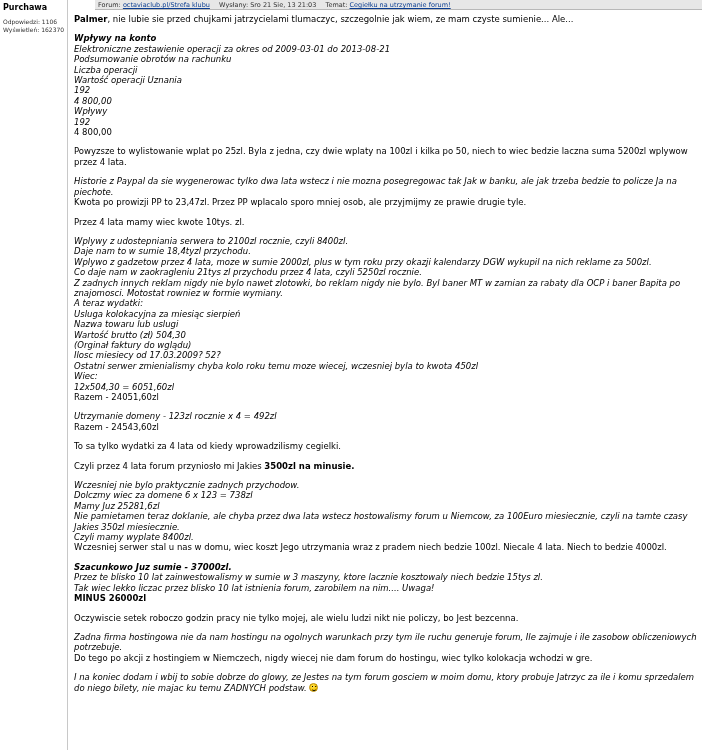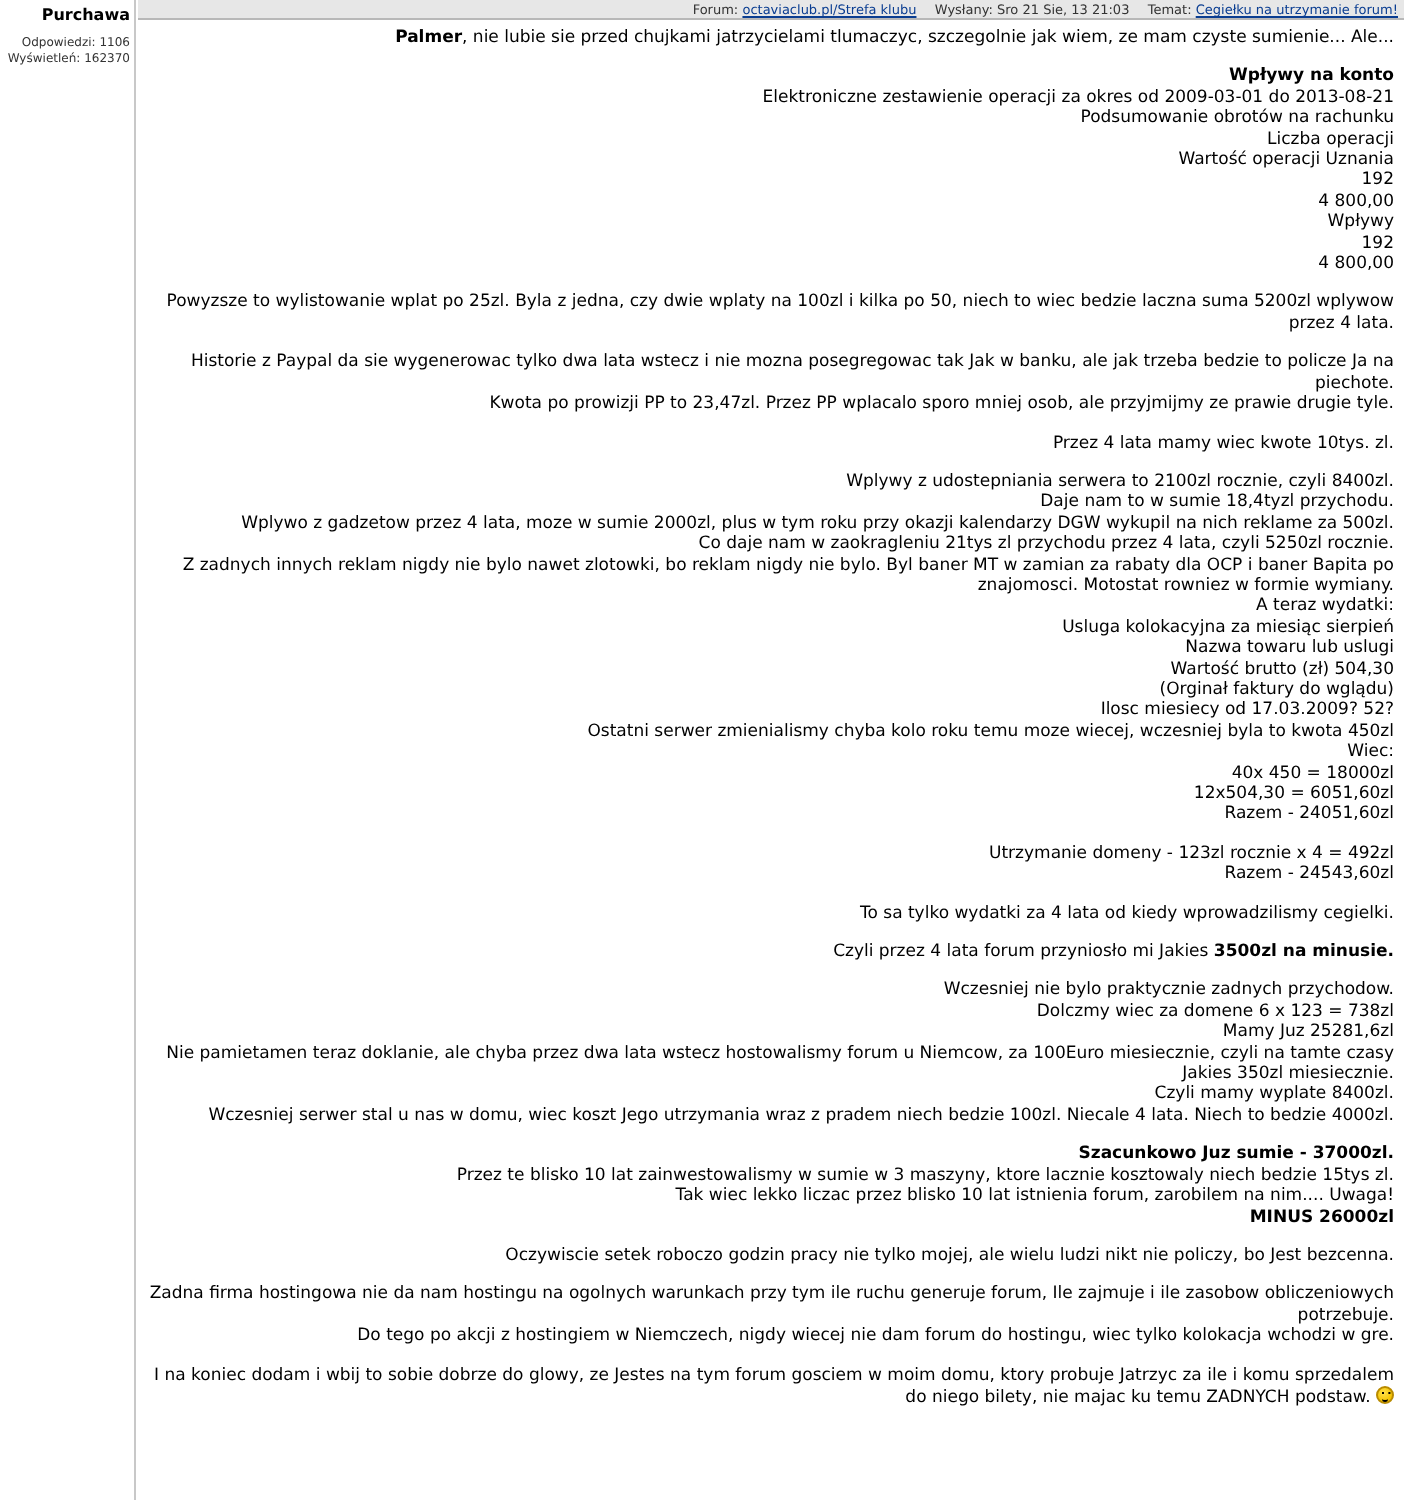--- a/index.html
+++ b/index.html
@@ -13,21 +13,20 @@
     font-family: "DejaVu Sans", sans-serif;
     font-size: 9px;
     color: #000000;
     overflow: hidden;
   }
   .page {
     position: relative;
     width: 702px;
     height: 750px;
     box-sizing: border-box;
-    text-align: right;
   }
   
   .author-col {
     position: absolute;
     left: 0;
     top: 0;
     width: 68px;
     height: 750px;
     background: #ffffff;
     border-right: 1px solid #c8c8c8;
@@ -59,38 +58,40 @@
   .post-header {
     background: #e7e7e7;
     border-bottom: 1px solid #b8b8b8;
     font-size: 6.5px;
     color: #333333;
     padding: 1px 3px 2px 3px;
     height: 10px;
     box-sizing: border-box;
     white-space: nowrap;
     overflow: hidden;
+    margin-left: 26px;
   }
   .post-header .lbl { color: #333333; }
   .post-header a {
     color: #0a3d91;
     text-decoration: underline;
   }
   .post-header .sep { display: inline-block; width: 5px; }
   .post-body {
     padding: 4px 5px 0 5px;
     font-size: 8.5px;
     line-height: 10.4px;
     color: #000000;
   }
   .post-body p {
     margin: 0 0 9px 0;
   }
   .post-body p.tight {
     margin: 0;
+    font-style: italic;
   }
   b { font-weight: bold; }
   .intro-name { font-weight: bold; }
   .smiley {
     display: inline-block;
     width: 9px;
     height: 9px;
     border-radius: 50%;
     background: radial-gradient(circle at 40% 35%, #ffe14d 0%, #f5c400 70%, #c89300 100%);
     border: 1px solid #b98b00;
@@ -178,21 +179,20 @@
       <p class="tight">Z zadnych innych reklam nigdy nie bylo nawet zlotowki, bo reklam nigdy nie bylo. Byl baner MT w zamian za rabaty dla OCP i baner Bapita po znajomosci. Motostat rowniez w formie wymiany.</p>
 
       <p class="tight">A teraz wydatki:</p>
       <p class="tight">Usluga kolokacyjna za miesiąc sierpień</p>
       <p class="tight">Nazwa towaru lub uslugi</p>
       <p class="tight">Wartość brutto (zł) 504,30</p>
       <p class="tight">(Orginał faktury do wglądu)</p>
       <p class="tight">Ilosc miesiecy od 17.03.2009? 52?</p>
       <p class="tight">Ostatni serwer zmienialismy chyba kolo roku temu moze wiecej, wczesniej byla to kwota 450zl</p>
       <p class="tight">Wiec:</p>
-      <p class="tight">40x 450 = 18000zl</p>
       <p class="tight">12x504,30 = 6051,60zl</p>
       <p>Razem - 24051,60zl</p>
 
       <p class="tight">Utrzymanie domeny - 123zl rocznie x 4 = 492zl</p>
       <p>Razem - 24543,60zl</p>
 
       <p>To sa tylko wydatki za 4 lata od kiedy wprowadzilismy cegielki.</p>
 
       <p><span>Czyli przez 4 lata forum przyniosło mi Jakies </span><b>3500zl na minusie.</b></p>
 

